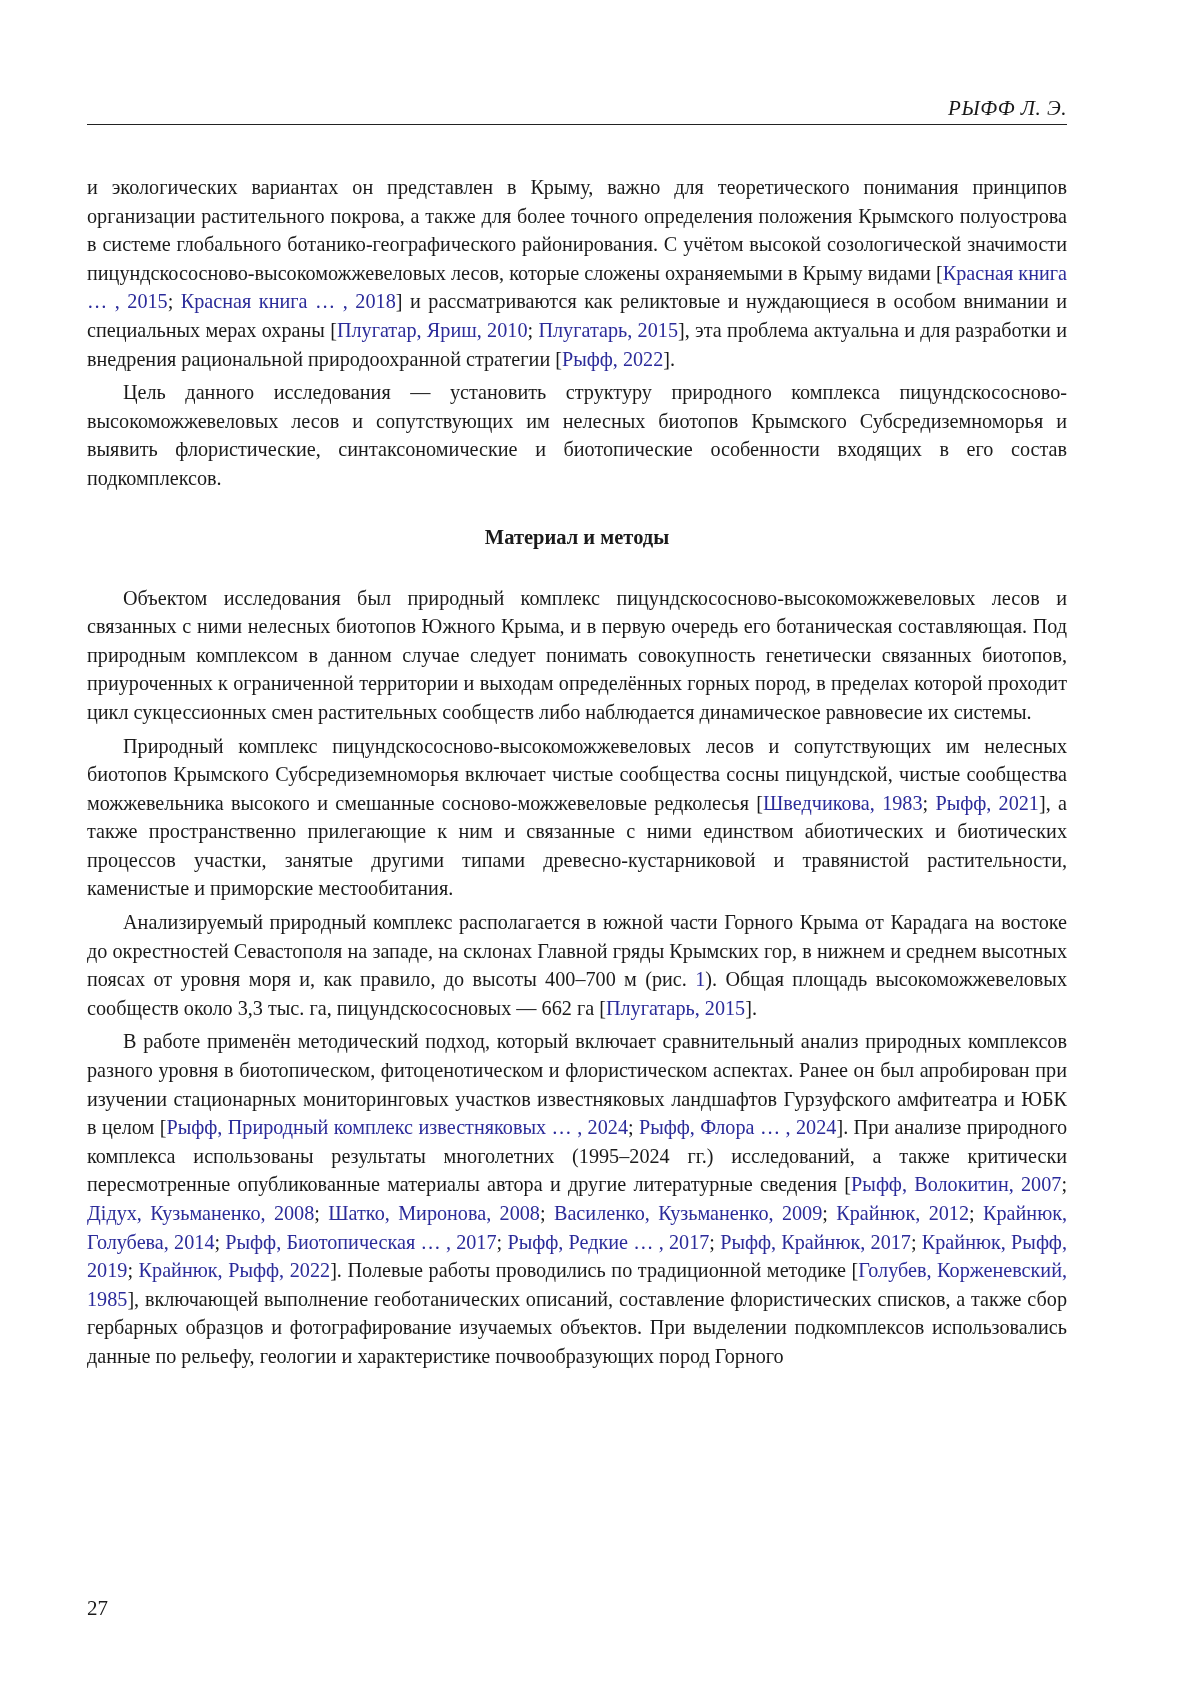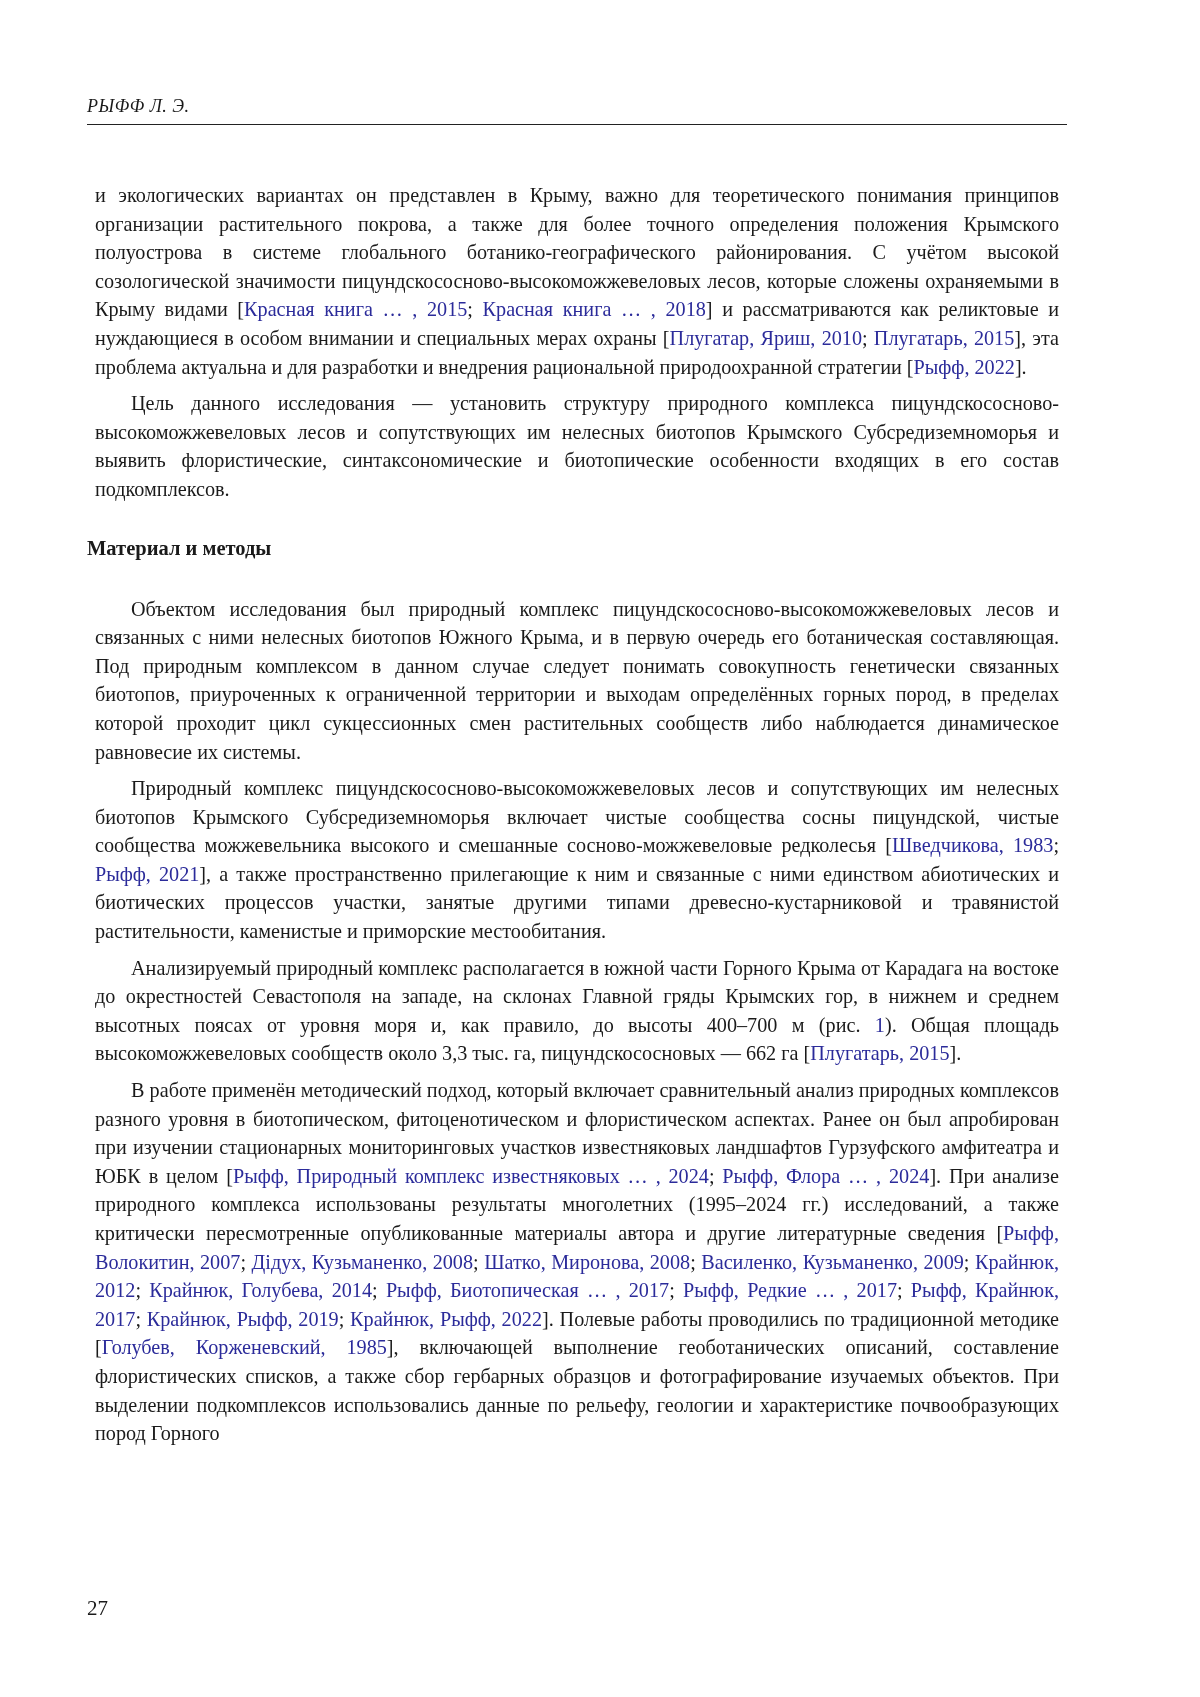--- a/index.html
+++ b/index.html
@@ -1,28 +1,28 @@
 <!DOCTYPE html>
 <html><head>
 <meta charset="utf-8">
 <style>
   html, body { margin: 0; padding: 0; background: #ffffff; }
   body { width: 1200px; height: 1697px; position: relative; overflow: hidden;
          font-family: "Liberation Serif", "DejaVu Serif", serif; color: #1a1a1a; }
-  .header { position: absolute; left: 87px; top: 96px; width: 980px; text-align: left;
-            font-style: italic; font-size: 18px; letter-spacing: 0.5px; }
+  .header { position: absolute; left: 87px; top: 96px; width: 980px; text-align: right;
+            font-style: italic; font-size: 21px; letter-spacing: 0.5px; }
   .header-rule { position: absolute; left: 87px; top: 124px; width: 980px; height: 0;
                  border-top: 1.5px solid #222; }
   .content { position: absolute; left: 87px; top: 173px; width: 980px;
              font-size: 20.2px; line-height: 28.6px; text-align: justify; }
-  .content p { margin: 8px; text-indent: 0; }
+  .content p { margin: 0; text-indent: 0; }
   .content p.indent { text-indent: 36px; margin-top: 5px; }
   .content p.first { text-indent: 0; }
   .cite { color: #2b2b9a; }
-  h2 { font-size: 20.5px; font-weight: bold; margin: 30px 0 33px 0; line-height: 28px; }
+  h2 { font-size: 20.5px; font-weight: bold; text-align: center; margin: 30px 0 33px 0; line-height: 28px; }
   .page-num { position: absolute; left: 87px; top: 1596px; font-size: 21px; }
 </style>
 </head>
 <body>
 
 <div class="header">РЫФФ Л. Э.</div>
 <div class="header-rule"></div>
 
 <div class="content">
   <div id="intro">

